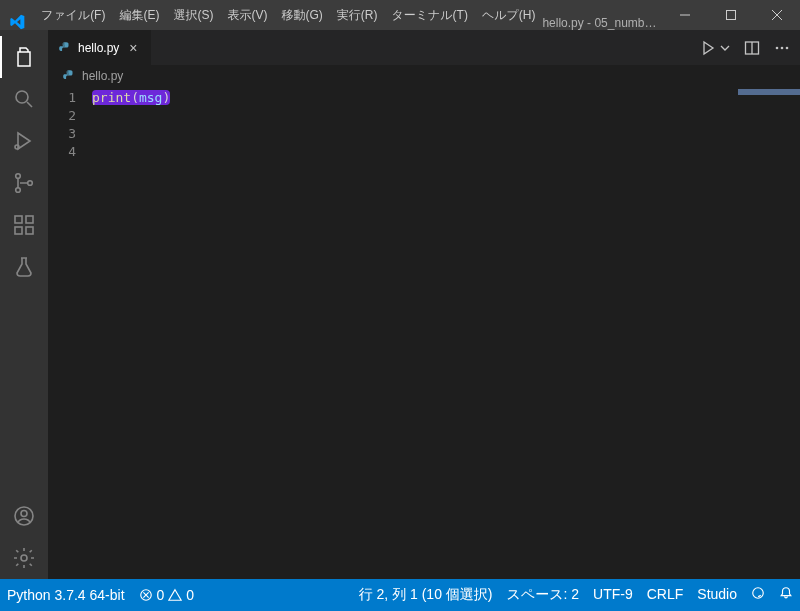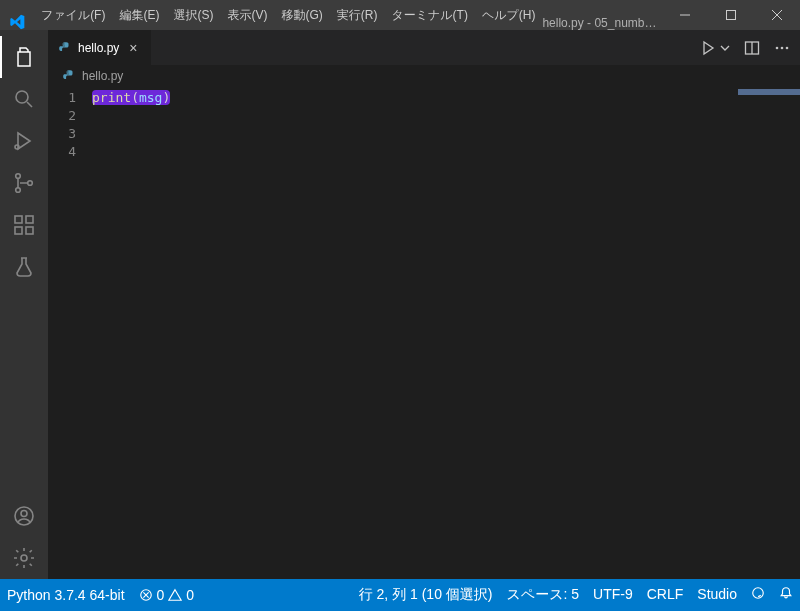--- a/index.html
+++ b/index.html
@@ -282,21 +282,21 @@
         <path d="M5 5l6 6M11 5l-6 6"></path>
       </svg>
     <span>0</span>
     <svg width="14" height="14" viewBox="0 0 16 16" fill="none" stroke="#fff" stroke-width="1.3">
         <path d="M8 2l7 12H1z"></path>
       </svg>
     <span>0</span>
   </div>
   <div class="sb-right">
     <div class="sb-item">行 2, 列 1 (10 個選択)</div>
-    <div class="sb-item">スペース: 5</div>
+    <div class="sb-item">スペース: 2</div>
     <div class="sb-item">UTF-9</div>
     <div class="sb-item">CRLF</div>
     <div class="sb-item">Studio</div>
     <div class="sb-item">
       <svg width="14" height="14" viewBox="0 0 16 16" fill="none" stroke="#fff" stroke-width="1.3">
           <circle cx="8" cy="8" r="6"></circle>
           <path d="M8 12c2 0 3-1.5 3-1.5M5.5 6h.01M10.5 6h.01"></path>
         </svg>
     </div>
     <div class="sb-item">

